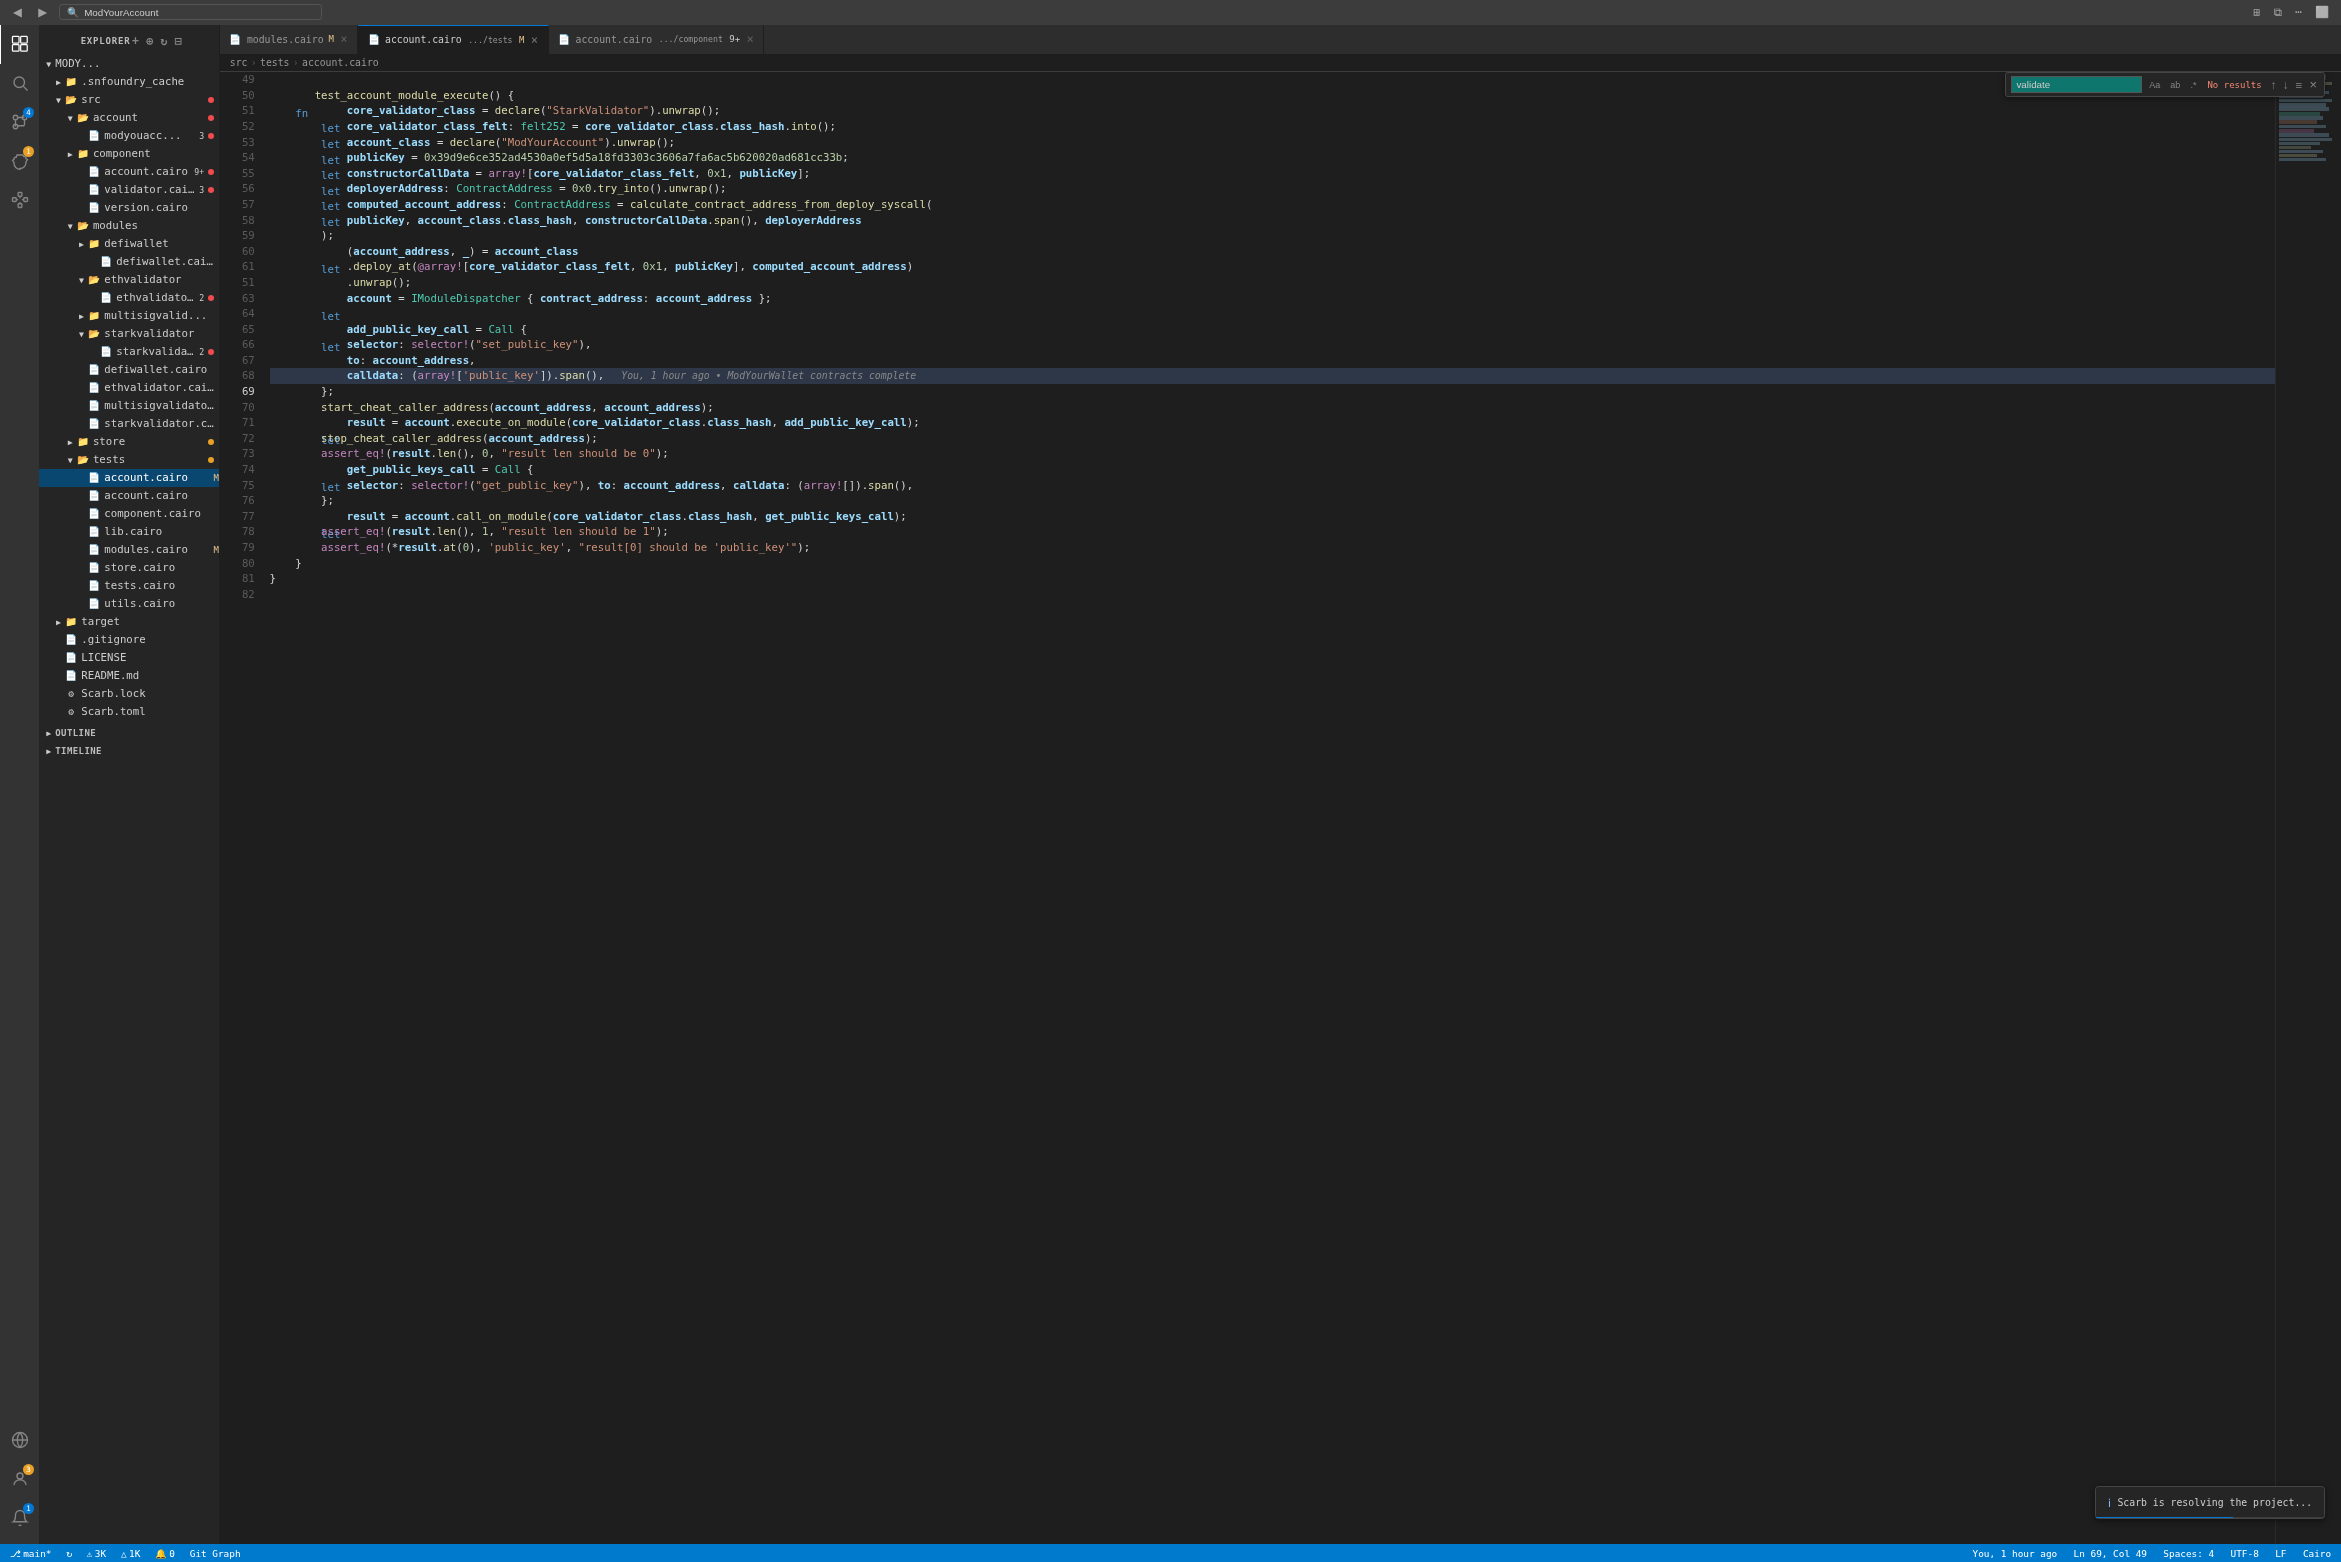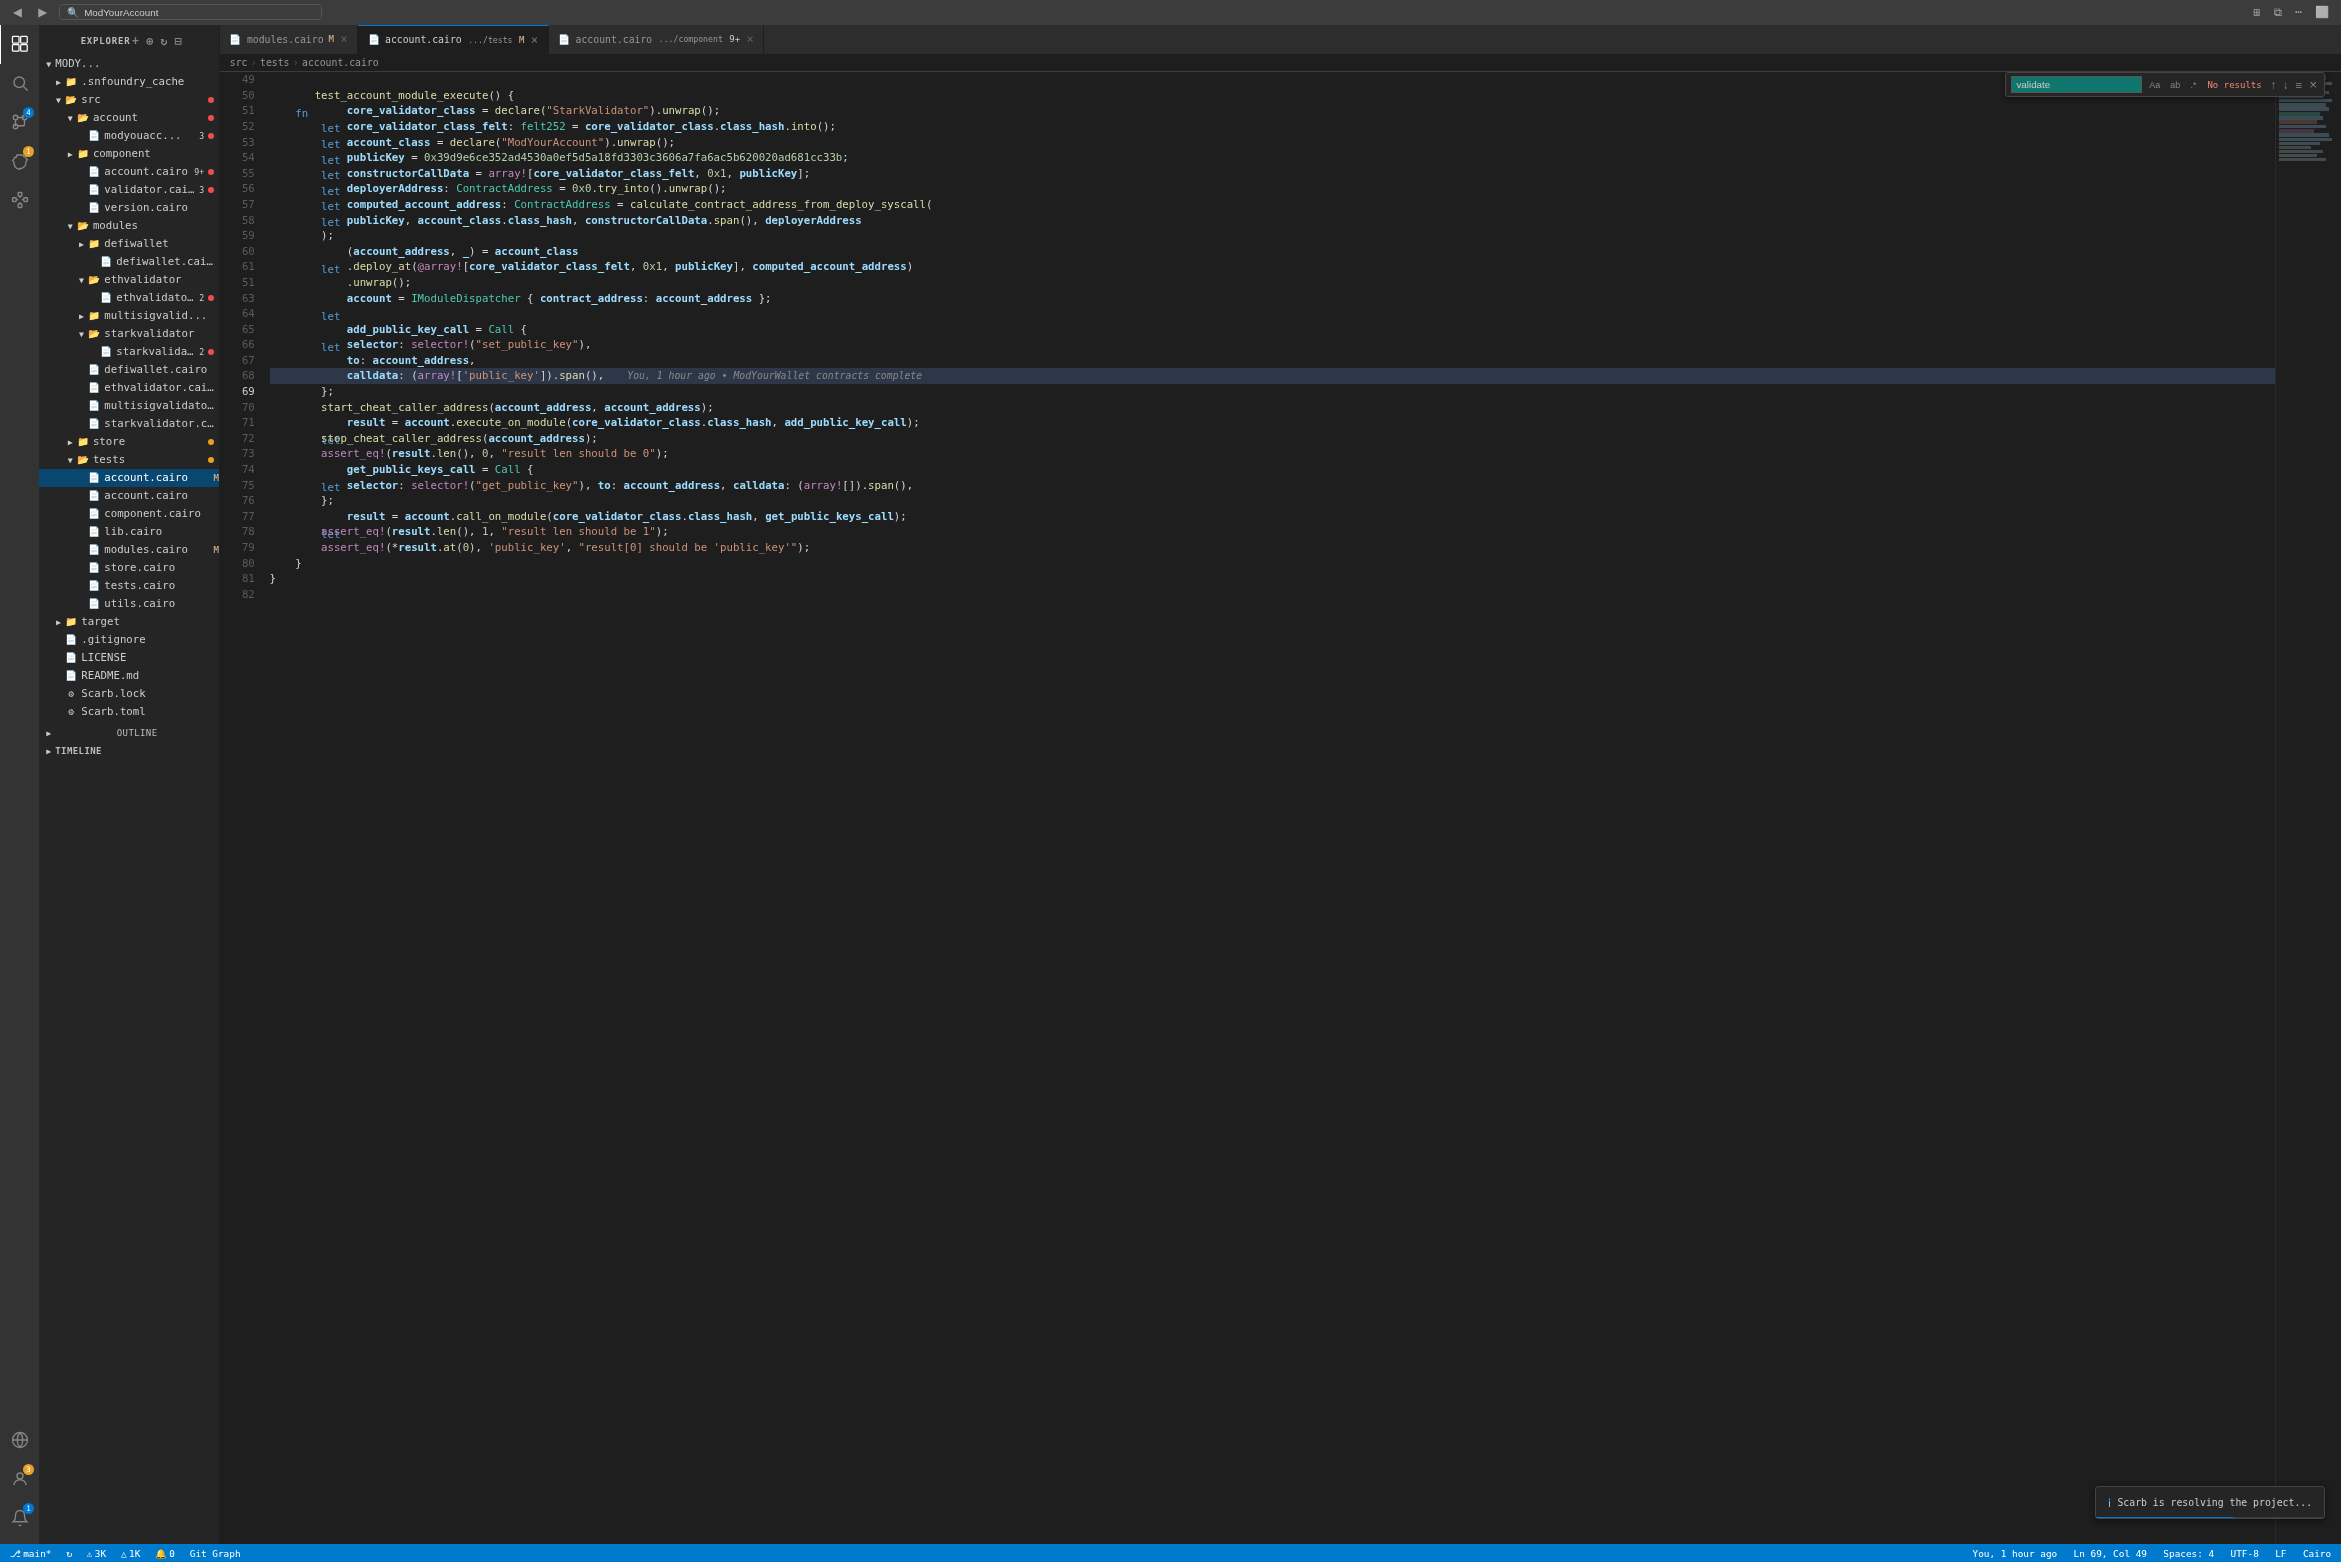--- a/index.html
+++ b/index.html
@@ -804,21 +804,21 @@
       </div>
 
       <div class="tree-item" style="padding-left:13px;">
         <span class="arrow" style="opacity:0"></span>
         <span class="file-icon">⚙</span>
         <span class="item-name">Scarb.toml</span>
       </div>
 
       <div class="tree-item" style="padding-left:3.3px; margin-top: 3.3px;">
         <span class="arrow">▶</span>
-        <span class="item-name" style="text-transform:uppercase; font-size:9px; font-weight:400; letter-spacing:0.4px; color:#bbb;text-align:center;">OUTLINE</span>
+        <span class="item-name" style="text-transform:uppercase; font-size:9px; font-weight:700; letter-spacing:0.4px; color:#bbb;">OUTLINE</span>
       </div>
 
       <div class="tree-item" style="padding-left:3.3px;">
         <span class="arrow">▶</span>
         <span class="item-name" style="text-transform:uppercase; font-size:9px; font-weight:700; letter-spacing:0.4px; color:#bbb;">TIMELINE</span>
       </div>
 
     </div>
   </div>
 
@@ -980,21 +980,21 @@
         <div class="code-line">
           <span class="punc">            </span><span class="var">selector</span><span class="punc">: </span><span class="macro">selector!</span><span class="punc">(</span><span class="str">"set_public_key"</span><span class="punc">),</span>
         </div>
 
         <div class="code-line">
           <span class="punc">            </span><span class="var">to</span><span class="punc">: </span><span class="var">account_address</span><span class="punc">,</span>
         </div>
 
         <div class="code-line highlighted">
           <span class="punc">            </span><span class="var">calldata</span><span class="punc">: (</span><span class="macro">array!</span><span class="punc">[</span><span class="str">'public_key'</span><span class="punc">]).</span><span class="fn">span</span><span class="punc">(),</span>
-          <span class="inline-hint" style="margin-left:23px;color:#888;font-style:italic;font-size:9.8px;">You, 1 hour ago • ModYourWallet contracts complete</span>
+          <span class="inline-hint" style="margin-left:17px;color:#888;font-style:italic;font-size:9.8px;">You, 1 hour ago • ModYourWallet contracts complete</span>
         </div>
 
         <div class="code-line">
           <span class="punc">        };</span>
         </div>
 
         <div class="code-line">
           <span class="punc">        </span><span class="fn">start_cheat_caller_address</span><span class="punc">(</span><span class="var">account_address</span><span class="punc">, </span><span class="var">account_address</span><span class="punc">);</span>
         </div>
 

